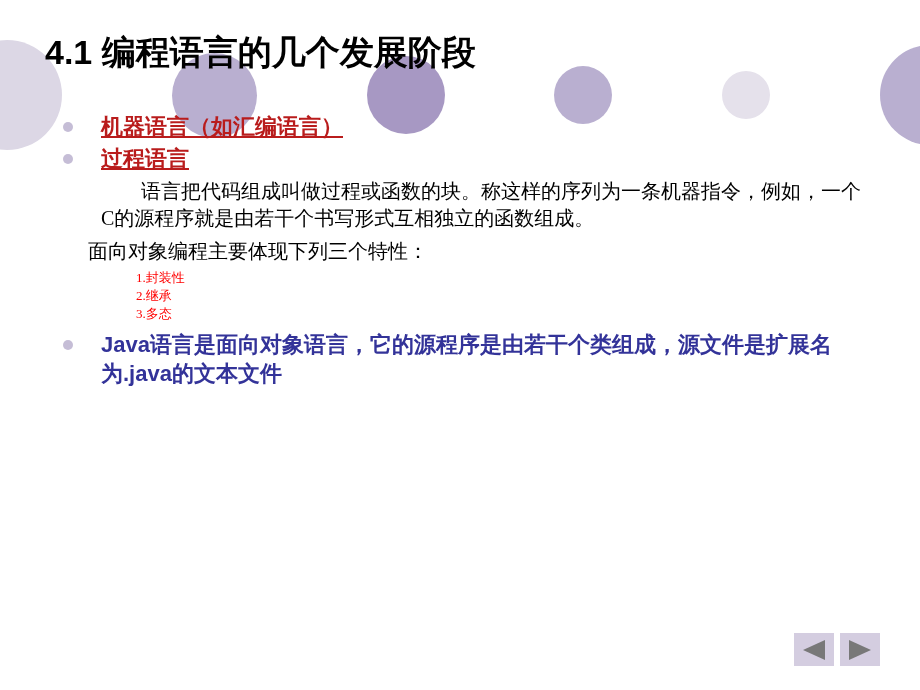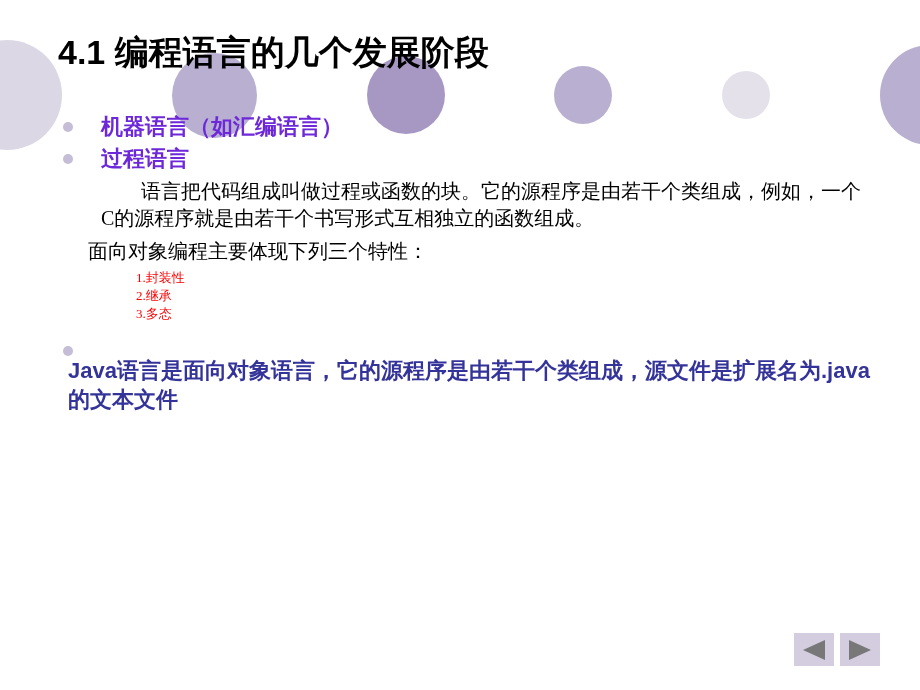--- a/index.html
+++ b/index.html
@@ -31,21 +31,21 @@
     .c2 { width: 85px; height: 85px; background: #b9afd0; }
     .c3 { width: 78px; height: 78px; background: #a798c3; }
     .c4 { width: 58px; height: 58px; background: #b9afd0; }
     .c5 { width: 48px; height: 48px; background: #e5e1eb; }
     .c6 { width: 100px; height: 100px; background: #b9afd0; margin-right: -67px; }
     .slide-title {
       position: relative;
       z-index: 1;
       font-size: 34px;
       font-weight: bold;
-      padding: 30px 0 0 58px;
+      padding: 30px 0 0 45px;
       color: #000;
       font-family: "SimHei", "黑体", sans-serif;
     }
     .content {
       position: relative;
       z-index: 1;
       padding: 36px 50px 0 68px;
     }
     .bullet-item {
       display: flex;
@@ -58,22 +58,23 @@
       background: #c5bdd6;
       border-radius: 50%;
       margin-top: 10px;
       margin-right: 28px;
       margin-left: -5px;
       flex-shrink: 0;
     }
     .item-title {
       font-size: 22px;
       font-weight: bold;
-      color: #6d28d9;
+      color: #b91c1c;
       font-family: "SimSun", "宋体", serif;
+      text-decoration: underline;
     }
     .item-desc {
       font-size: 20px;
       color: #000;
       line-height: 1.35;
       margin-left: 33px;
       margin-top: 4px;
       margin-bottom: 6px;
       text-indent: 2em;
     }
@@ -141,30 +142,30 @@
 
   <div class="bullet-item">
     <div class="bullet-dot"></div>
     <div class="item-title">机器语言（如汇编语言）</div>
   </div>
 
   <div class="bullet-item">
     <div class="bullet-dot"></div>
     <div class="item-title">过程语言</div>
   </div>
-  <div class="item-desc">语言把代码组成叫做过程或函数的块。它的源程序是由若干个类组成，例如，一个C的源程序就是由若干个书写形式互相独立的函数组成。</div>
+  <div class="item-desc">语言把代码组成叫做过程或函数的块。称这样的序列为一条机器指令，例如，一个C的源程序就是由若干个书写形式互相独立的函数组成。</div>
 
   <div class="sub-desc">面向对象编程主要体现下列三个特性：</div>
   <div class="feature-list">
     <div class="feature-item">1.封装性</div>
     <div class="feature-item">2.继承</div>
     <div class="feature-item">3.多态</div>
   </div>
 
-  <div class="bullet-item" style="margin-top:12px;flex-direction:column;">
+  <div class="bullet-item" style="margin-top:6px;">
     <div class="bullet-dot"></div>
     <div class="java-text">
       <span class="bold-en">Java</span><span>语言是面向对象语言，它的源程序是由若干个类组成，源文件是扩展名为</span><span class="bold-en">.java</span><span>的文本文件</span>
     </div>
   </div>
 
 </div>
 
 <div class="nav-buttons">
   <div class="nav-btn">

